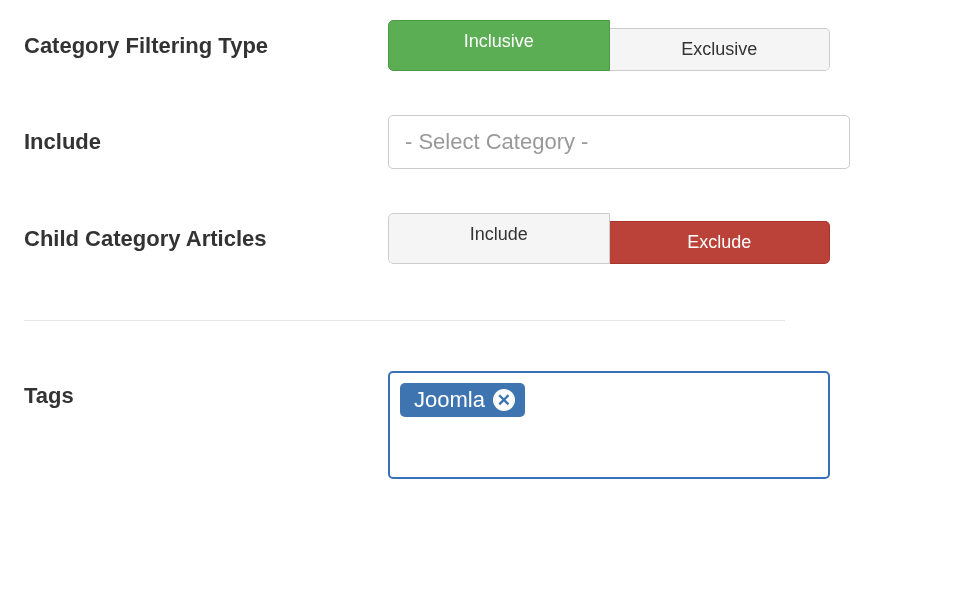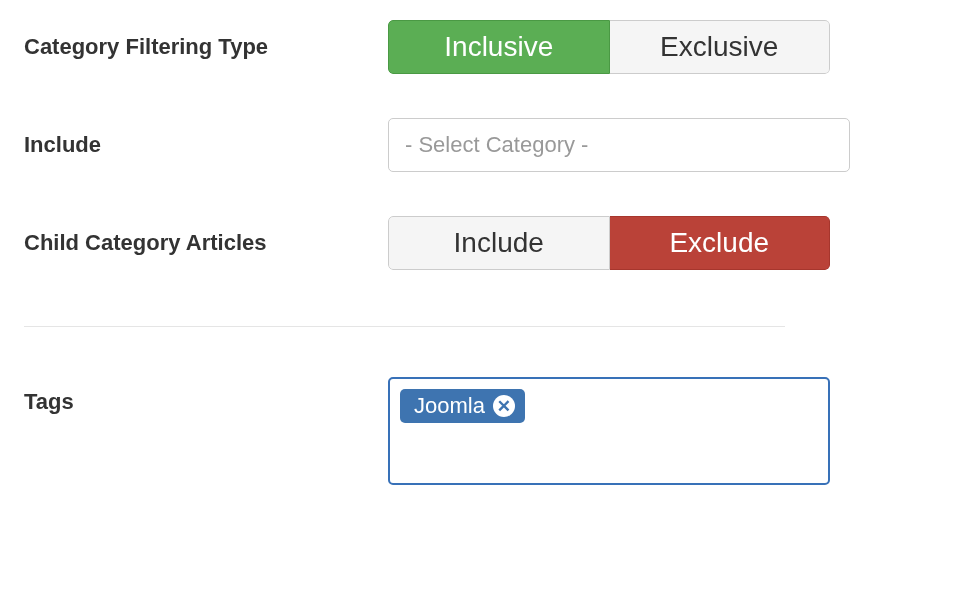--- a/index.html
+++ b/index.html
@@ -33,21 +33,21 @@
     .btn-group {
       display: flex;
       width: 442px;
       border-radius: 5px;
       overflow: hidden;
     }
     .btn-toggle {
       flex: 1;
       padding: 10px 0;
       text-align: center;
-      font-size: 28px;
+      font-size: 18px;
       cursor: pointer;
       border: 1px solid #cccccc;
       background: #f5f5f5;
       color: #333333;
       user-select: none;
     }
     .btn-toggle:first-child {
       border-radius: 5px 0 0 5px;
     }
     .btn-toggle:last-child {
@@ -58,20 +58,21 @@
       border-color: #4a9944;
       color: #ffffff;
     }
     .btn-toggle.active-red {
       background: #ba4238;
       border-color: #a6362d;
       color: #ffffff;
     }
     .btn-toggle + .btn-toggle {
       border-left: none;
+      margin-top: 8px;
     }
     .select-input {
       width: 462px;
       padding: 13px 16px;
       border: 1px solid #cccccc;
       border-radius: 5px;
       background: #ffffff;
       font-size: 22px;
       color: #999999;
       cursor: pointer;

